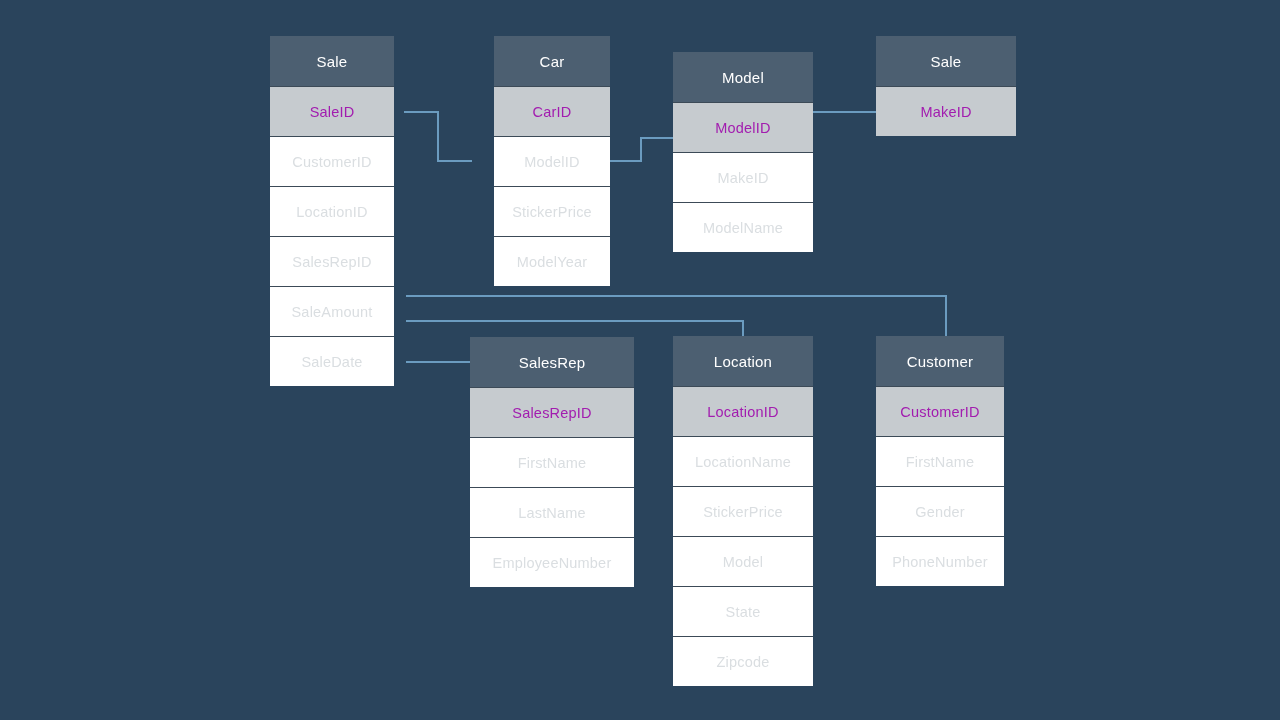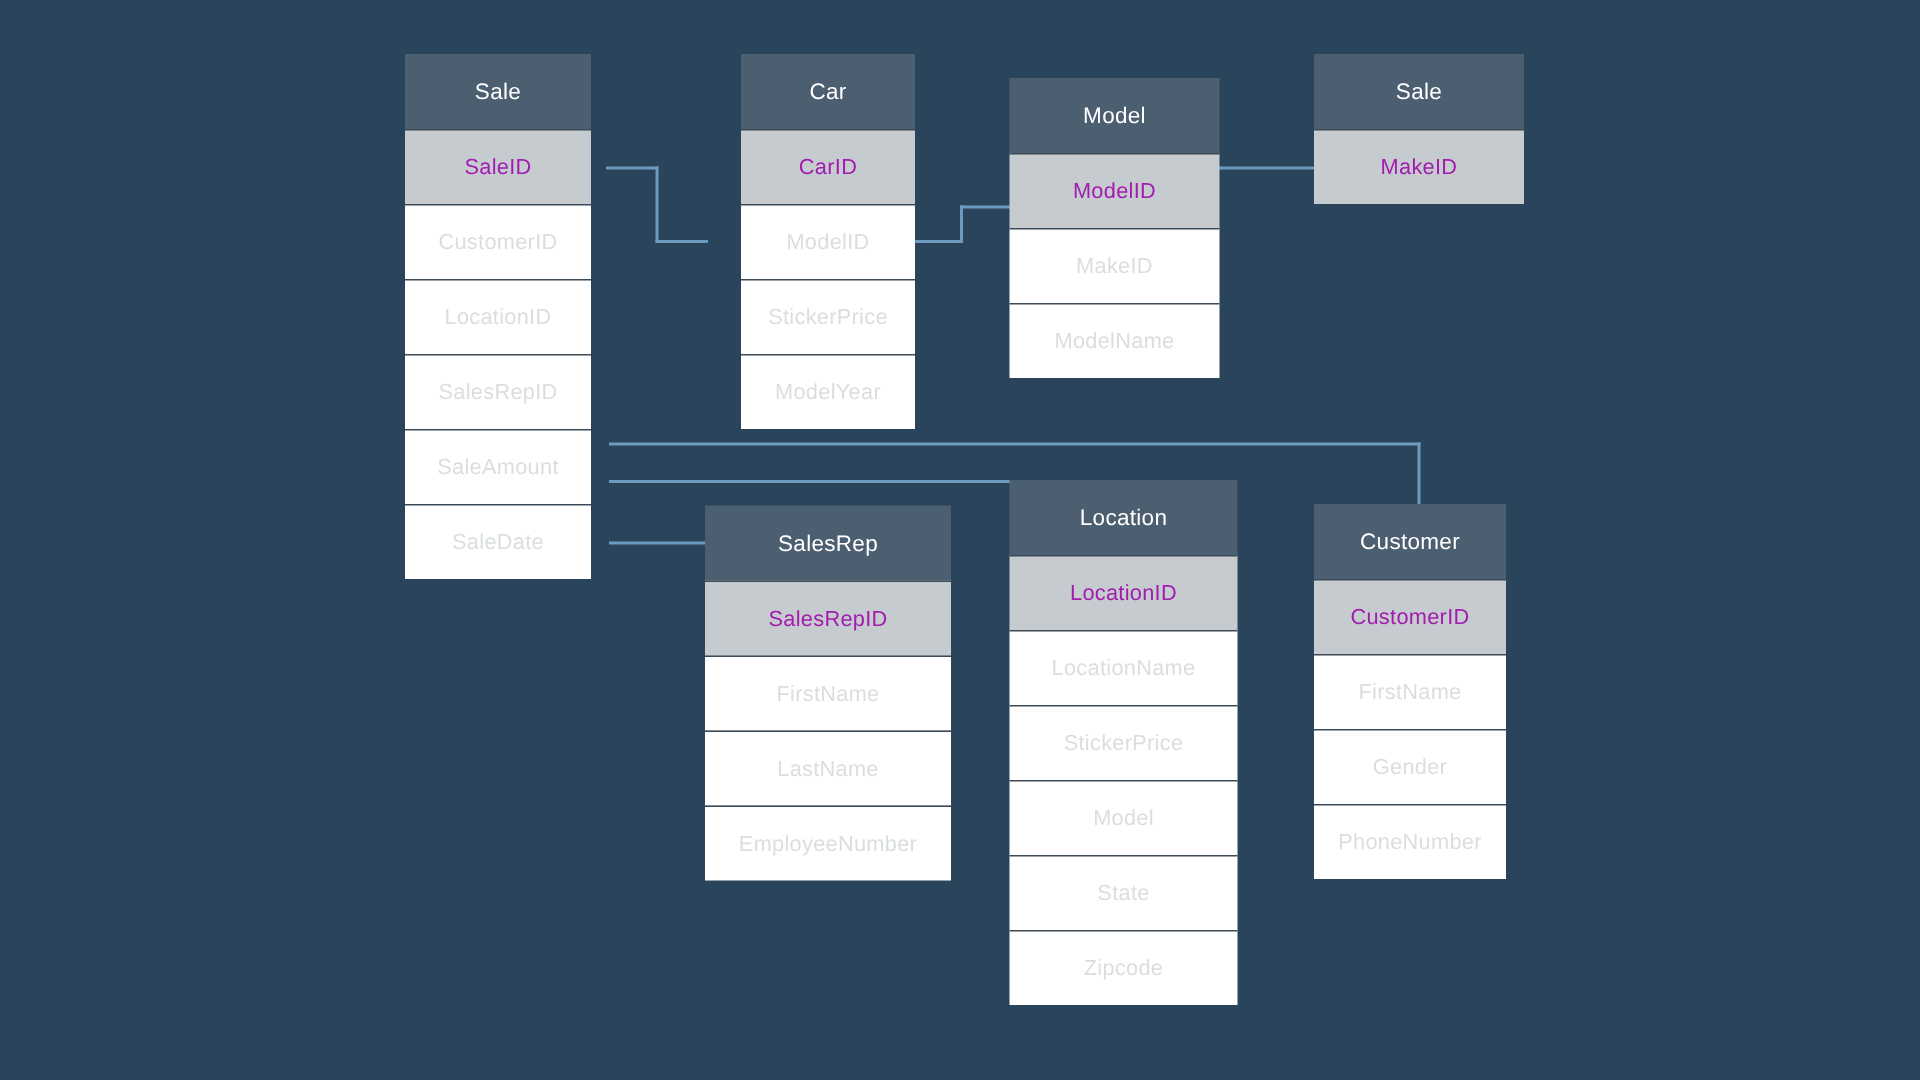--- a/index.html
+++ b/index.html
@@ -106,21 +106,21 @@
         <div class="tbl-header">Sale</div>
         <div class="tbl-row pk">MakeID</div>
       </div>
       <div class="er-table" style="left: 470px; top: 337px; width: 164px; border-radius: 17px;">
         <div class="tbl-header">SalesRep</div>
         <div class="tbl-row pk">SalesRepID</div>
         <div class="tbl-row">FirstName</div>
         <div class="tbl-row">LastName</div>
         <div class="tbl-row">EmployeeNumber</div>
       </div>
-      <div class="er-table" style="left: 673px; top: 320px; width: 152px; border-radius: 14px;">
+      <div class="er-table" style="left: 673px; top: 336px; width: 140px; border-radius: 14px;">
         <div class="tbl-header">Location</div>
         <div class="tbl-row pk">LocationID</div>
         <div class="tbl-row">LocationName</div>
         <div class="tbl-row">StickerPrice</div>
         <div class="tbl-row">Model</div>
         <div class="tbl-row">State</div>
         <div class="tbl-row">Zipcode</div>
       </div>
       <div class="er-table" style="left: 876px; top: 336px; width: 128px; text-align: center;">
         <div class="tbl-header">Customer</div>

